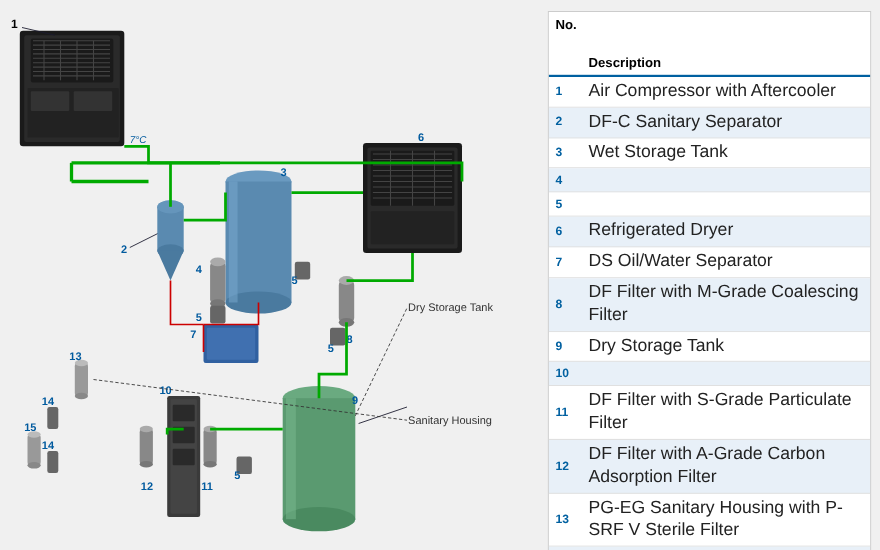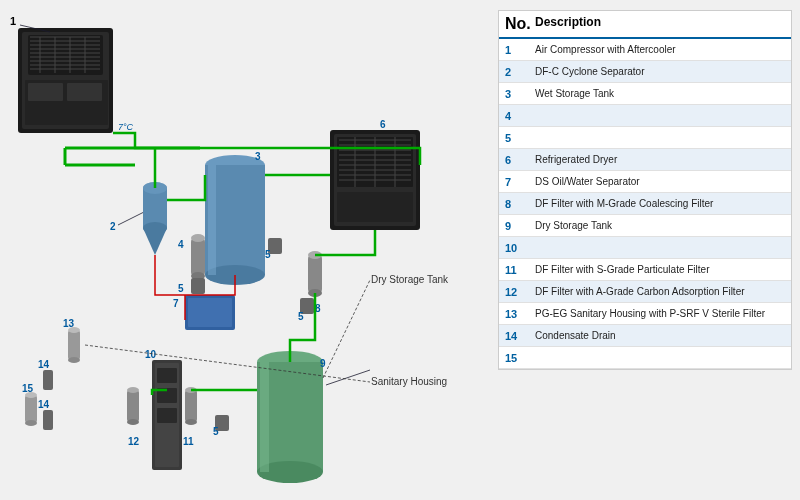--- a/index.html
+++ b/index.html
@@ -38,29 +38,30 @@
     .table-header {
       display: flex;
       background: #fff;
       border-bottom: 2px solid #0060a0;
       padding: 4px 6px;
     }
 
     .th-no {
       width: 30px;
       font-weight: bold;
-      font-size: 16px;
+      font-size: 12px;
       color: #000;
     }
 
     .th-desc {
       flex: 1;
       font-weight: bold;
       font-size: 12px;
       color: #000;
+      margin-top: 35px;
     }
 
     .table-row {
       display: flex;
       border-bottom: 1px solid #e0e0e0;
       padding: 3px 6px;
       min-height: 22px;
       align-items: center;
     }
 
@@ -74,21 +75,21 @@
     .row-no {
       width: 30px;
       color: #0060a0;
       font-weight: bold;
       font-size: 11px;
       flex-shrink: 0;
     }
 
     .row-desc {
       flex: 1;
-      font-size: 10px;
+      font-size: 16px;
       color: #222;
       line-height: 1.3;
     }
 
     
     #diagram-svg {
       position: absolute;
       top: 0;
       left: 0;
       width: 490px;
@@ -318,21 +319,21 @@
       <span class="th-desc">Description</span>
     </div>
     <div id="table-body">
 
     <div class="table-row">
           <span class="row-no">1</span>
           <span class="row-desc">Air Compressor with Aftercooler</span>
         </div>
         <div class="table-row">
           <span class="row-no">2</span>
-          <span class="row-desc">DF-C Cyclone Separator</span>
+          <span class="row-desc">DF-C Sanitary Separator</span>
         </div>
         <div class="table-row">
           <span class="row-no">3</span>
           <span class="row-desc">Wet Storage Tank</span>
         </div>
         <div class="table-row">
           <span class="row-no">4</span>
         </div>
         <div class="table-row">
           <span class="row-no">5</span>

